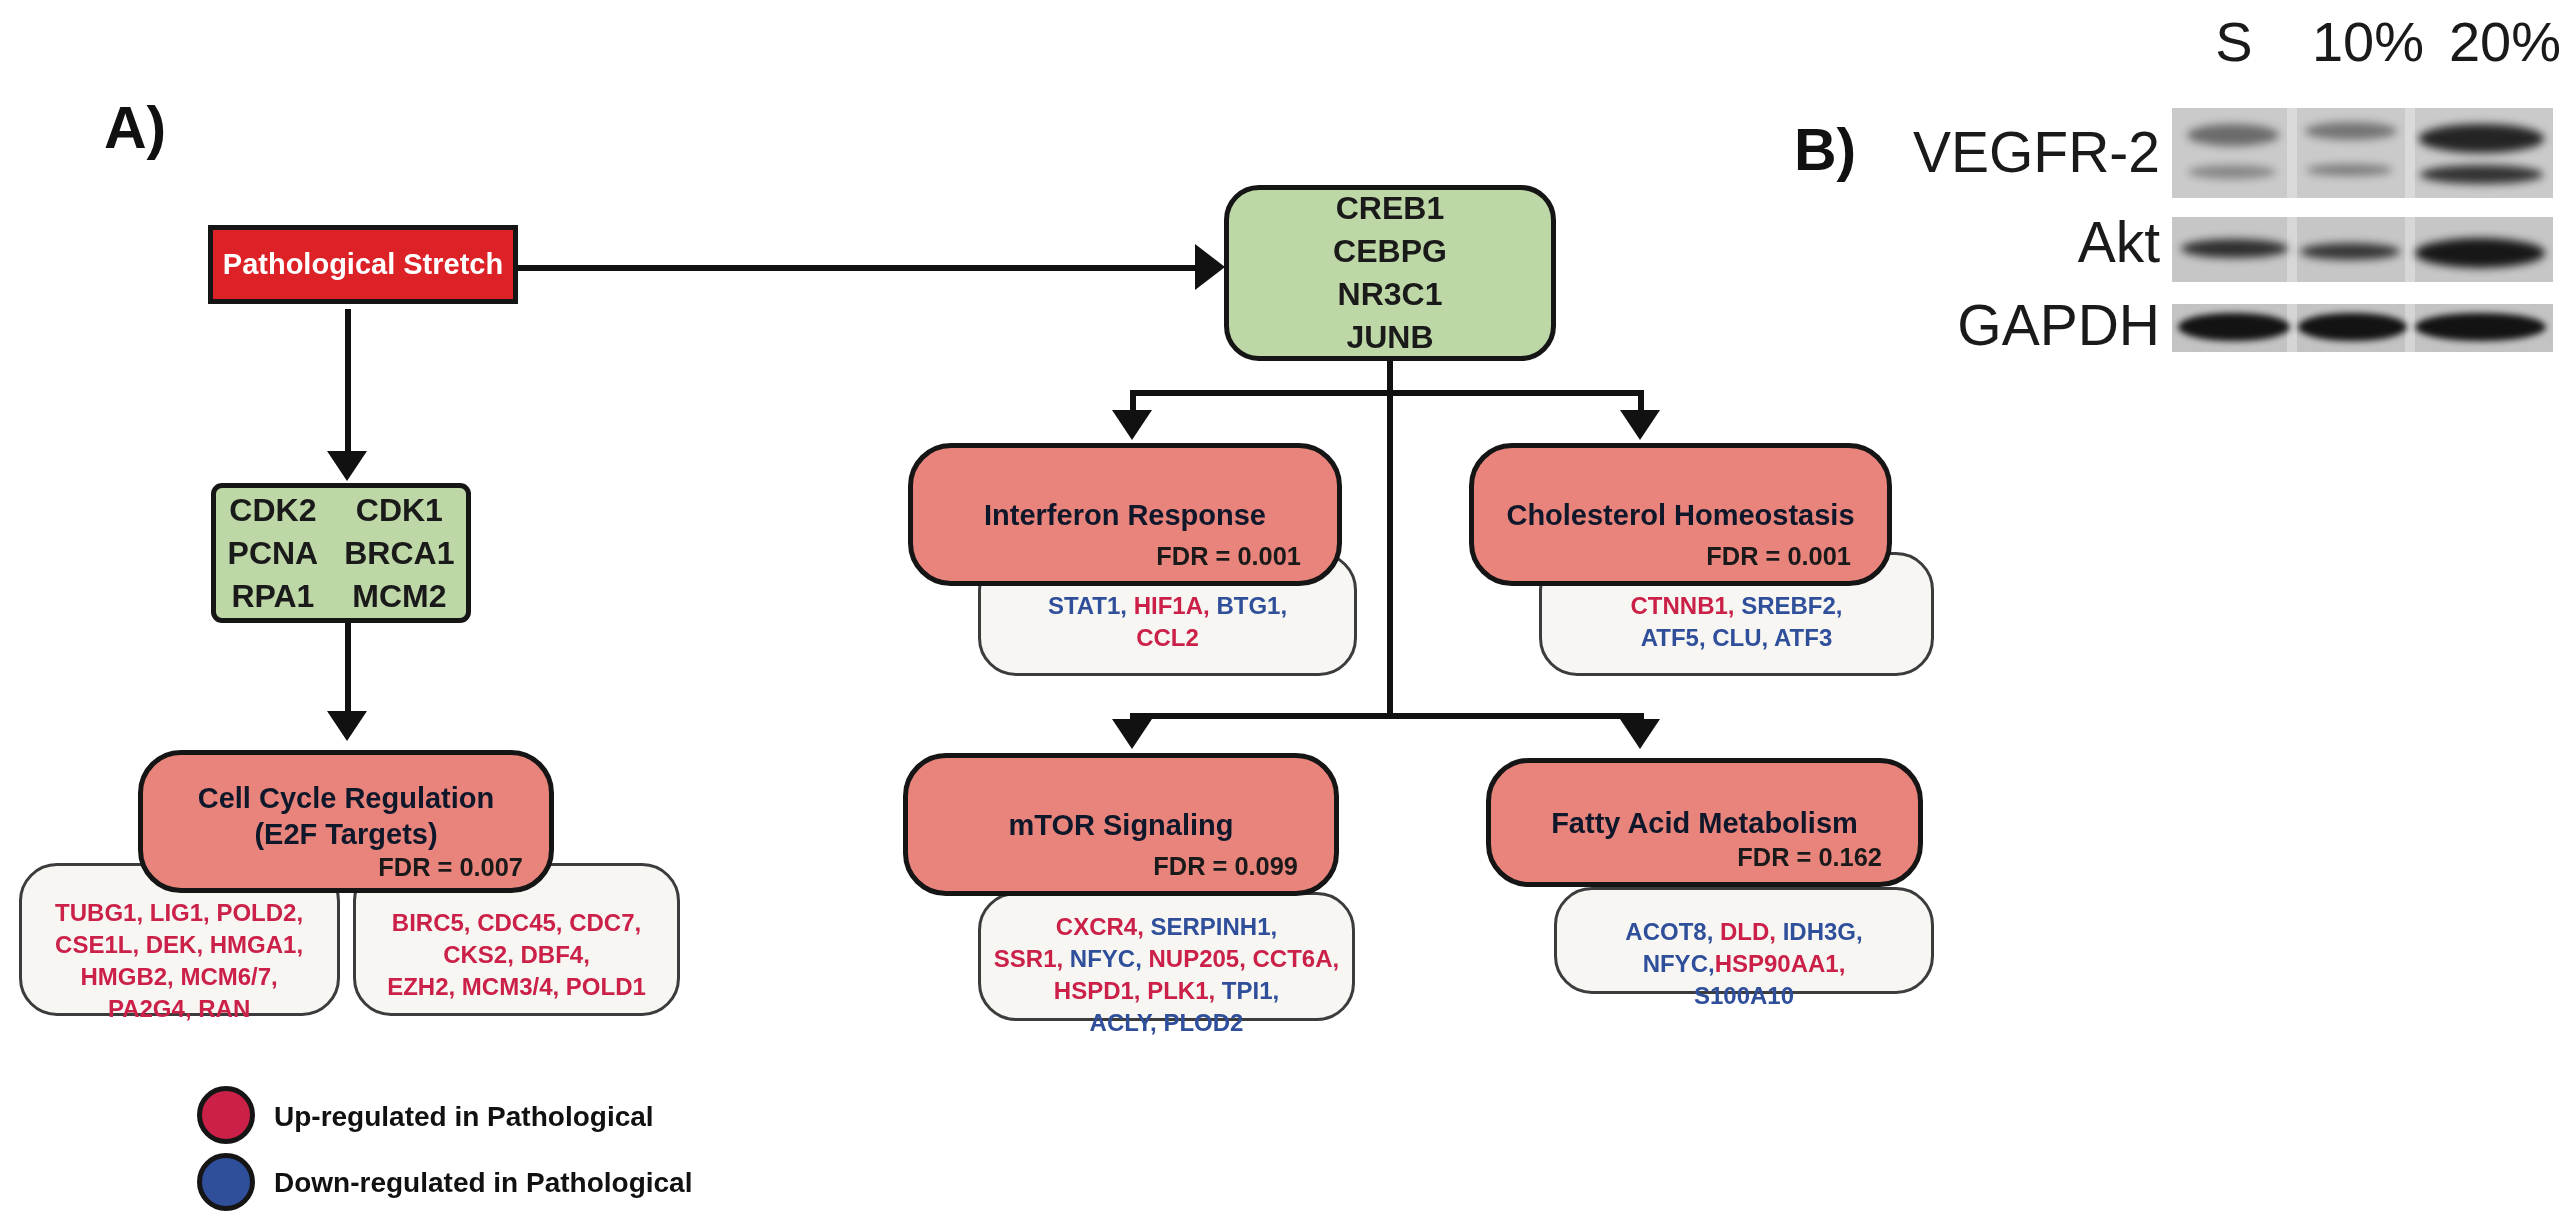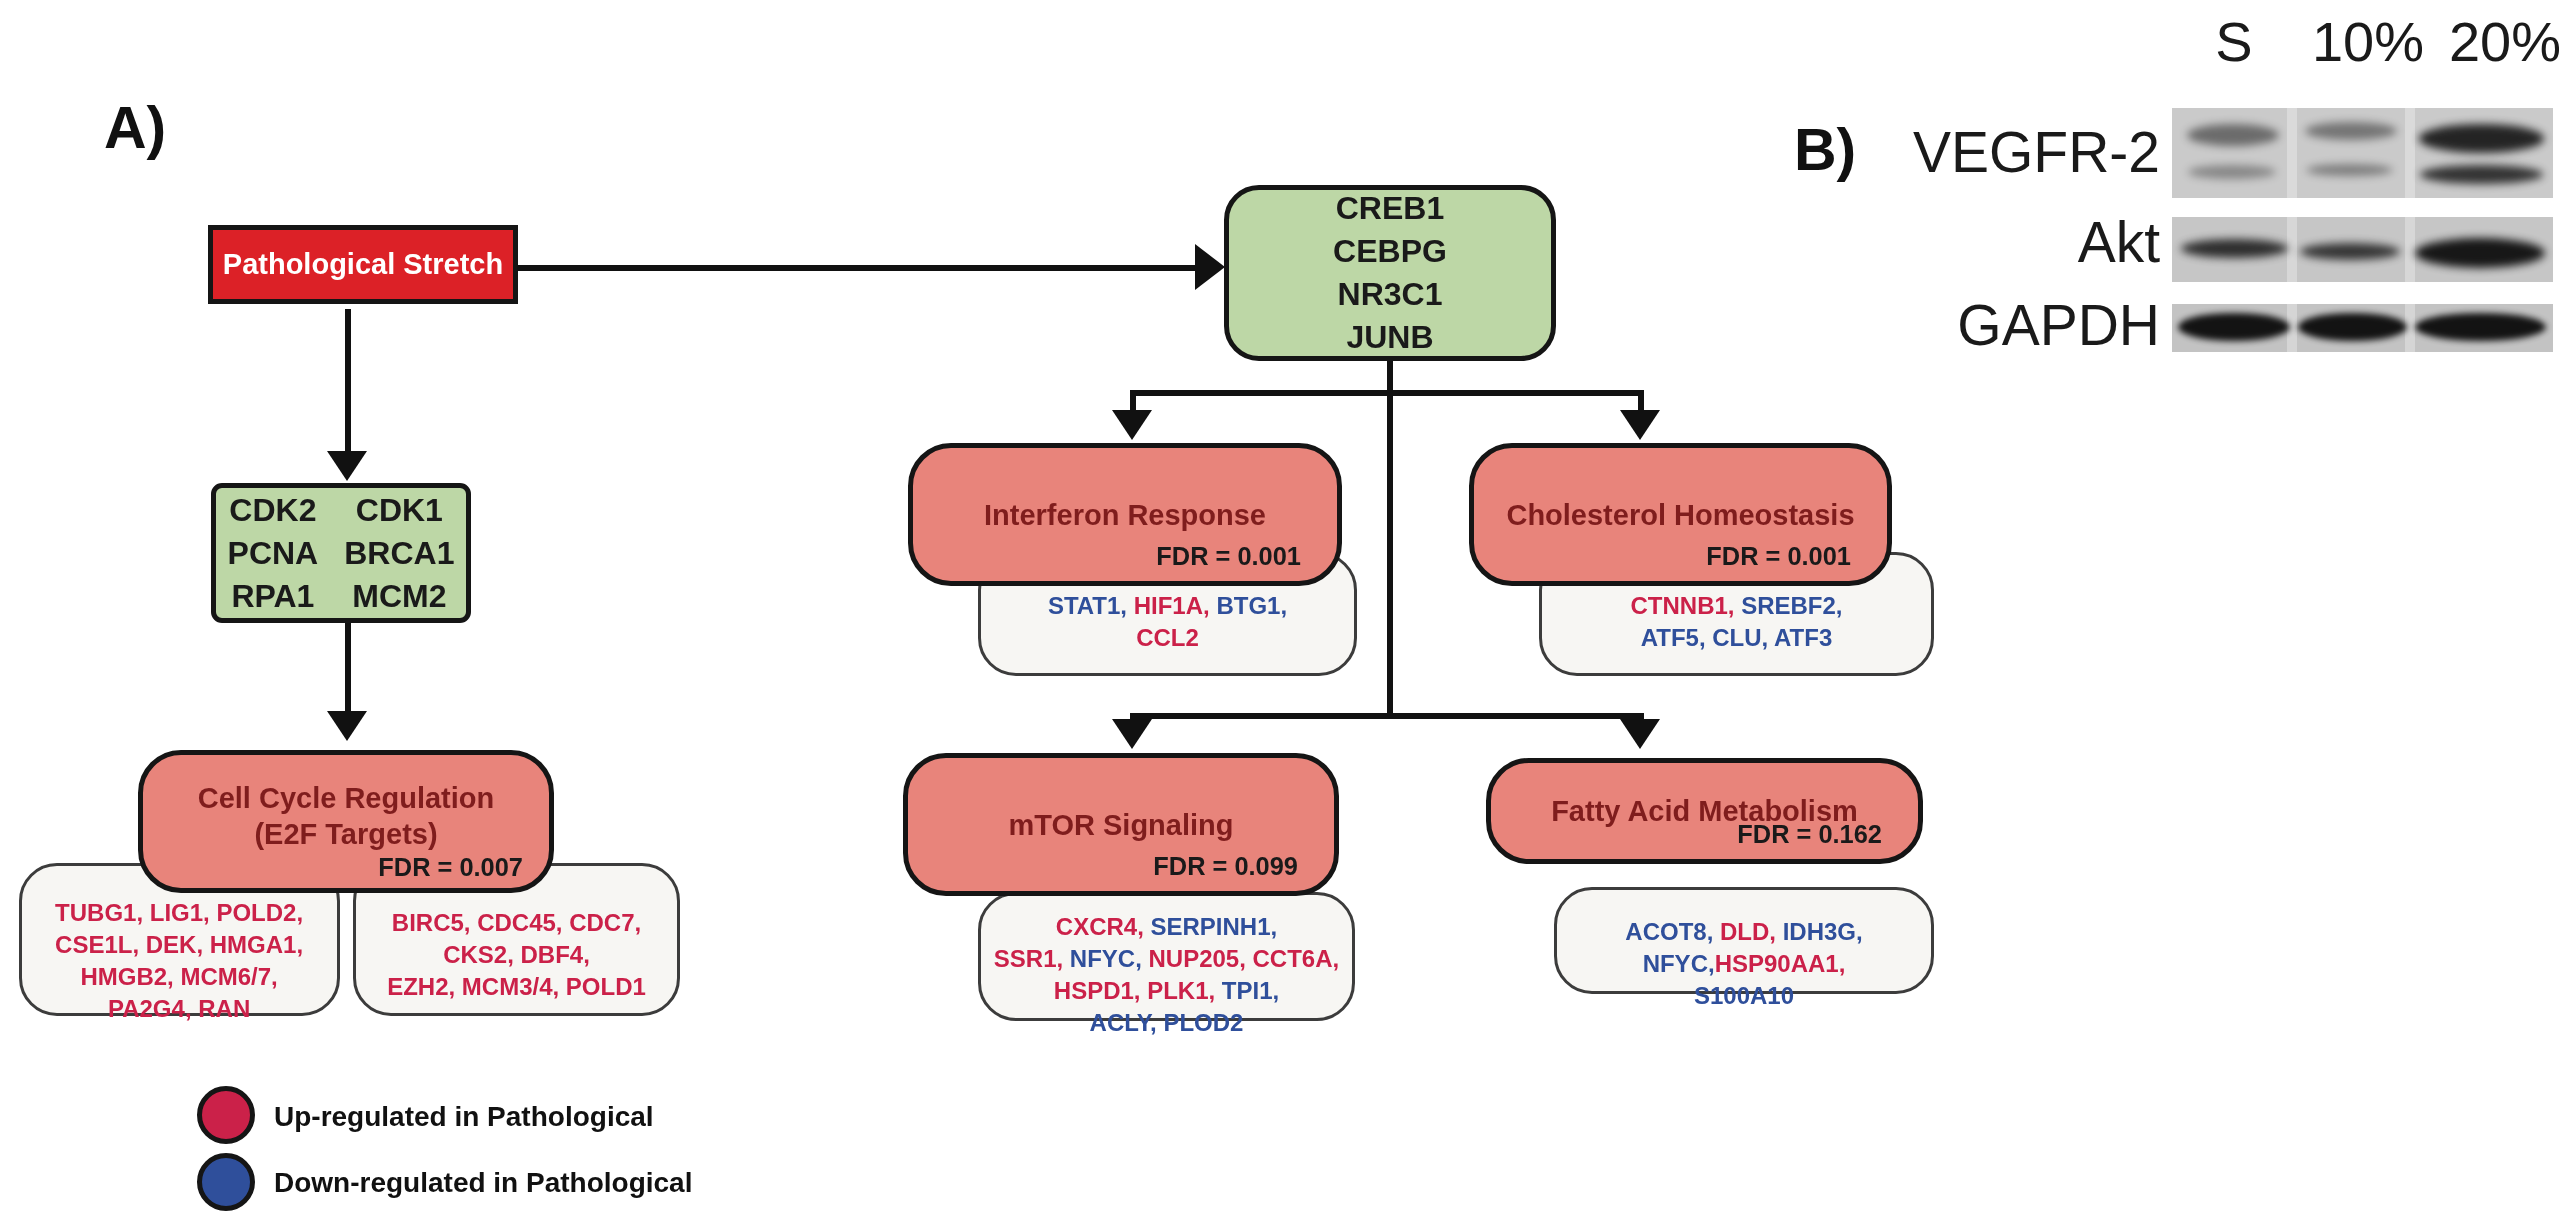--- a/index.html
+++ b/index.html
@@ -17,21 +17,21 @@
 
   
   .greenbox{background:var(--green);border:5.6px solid #151515;border-radius:35px;
             display:flex;align-items:center;justify-content:center;gap:43px;z-index:2;}
   .greenbox .col{display:flex;flex-direction:column;align-items:center;}
   .greenbox .col div{font-size:32px;font-weight:bold;color:#1a1a1a;line-height:43px;}
 
   
   .salmon{background:var(--salmon);border:5.6px solid #151515;border-radius:43px;
           z-index:3;display:flex;flex-direction:column;align-items:center;justify-content:center;}
-  .salmon .title{font-size:29px;font-weight:bold;color:#7f1d1d;text-align:center;line-height:36px;}
+  .salmon .title{font-size:29px;font-weight:bold;color:#0f172a;text-align:center;line-height:36px;}
   .salmon .fdr{position:absolute;right:36px;bottom:10px;font-size:25.4px;font-weight:bold;color:#1a1a1a;}
 
   
   .whitebox{background:var(--white-box);border:3.1px solid #3c3c3c;border-radius:38px;z-index:1;
             display:flex;flex-direction:column;align-items:center;}
   .gene-line{font-size:24px;font-weight:bold;line-height:32px;text-align:center;white-space:pre;}
   .up{color:var(--up);} .down{color:var(--down);}
 
   
   .line{background:#111;z-index:0;}
@@ -128,21 +128,21 @@
 <div class="abs salmon" style="left:903px;top:753px;width:436px;height:143px;">
   <div class="title">mTOR Signaling</div>
   <div class="fdr">FDR = 0.099</div>
 </div>
 
 <div class="abs whitebox" style="left:1554px;top:887px;width:380px;height:107px;padding-top:26px;">
     <div class="gene-line"><span class="down">ACOT8, </span><span class="up">DLD, </span><span class="down">IDH3G,</span></div>
     <div class="gene-line"><span class="down">NFYC,</span><span class="up">HSP90AA1,</span></div>
     <div class="gene-line"><span class="down">S100A10</span></div>
   </div>
-<div class="abs salmon" style="left:1486px;top:758px;width:437px;height:106px;">
+<div class="abs salmon" style="left:1486px;top:758px;width:437px;height:129px;">
   <div class="title">Fatty Acid Metabolism</div>
   <div class="fdr">FDR = 0.162</div>
 </div>
 
 <div class="abs whitebox" style="left:18.6px;top:863px;width:321px;height:153px;padding-top:31px;">
     <div class="gene-line"><span class="up">TUBG1, LIG1, POLD2,</span></div>
     <div class="gene-line"><span class="up">CSE1L, DEK, HMGA1,</span></div>
     <div class="gene-line"><span class="up">HMGB2, MCM6/7,</span></div>
     <div class="gene-line"><span class="up">PA2G4, RAN</span></div>
   </div>

